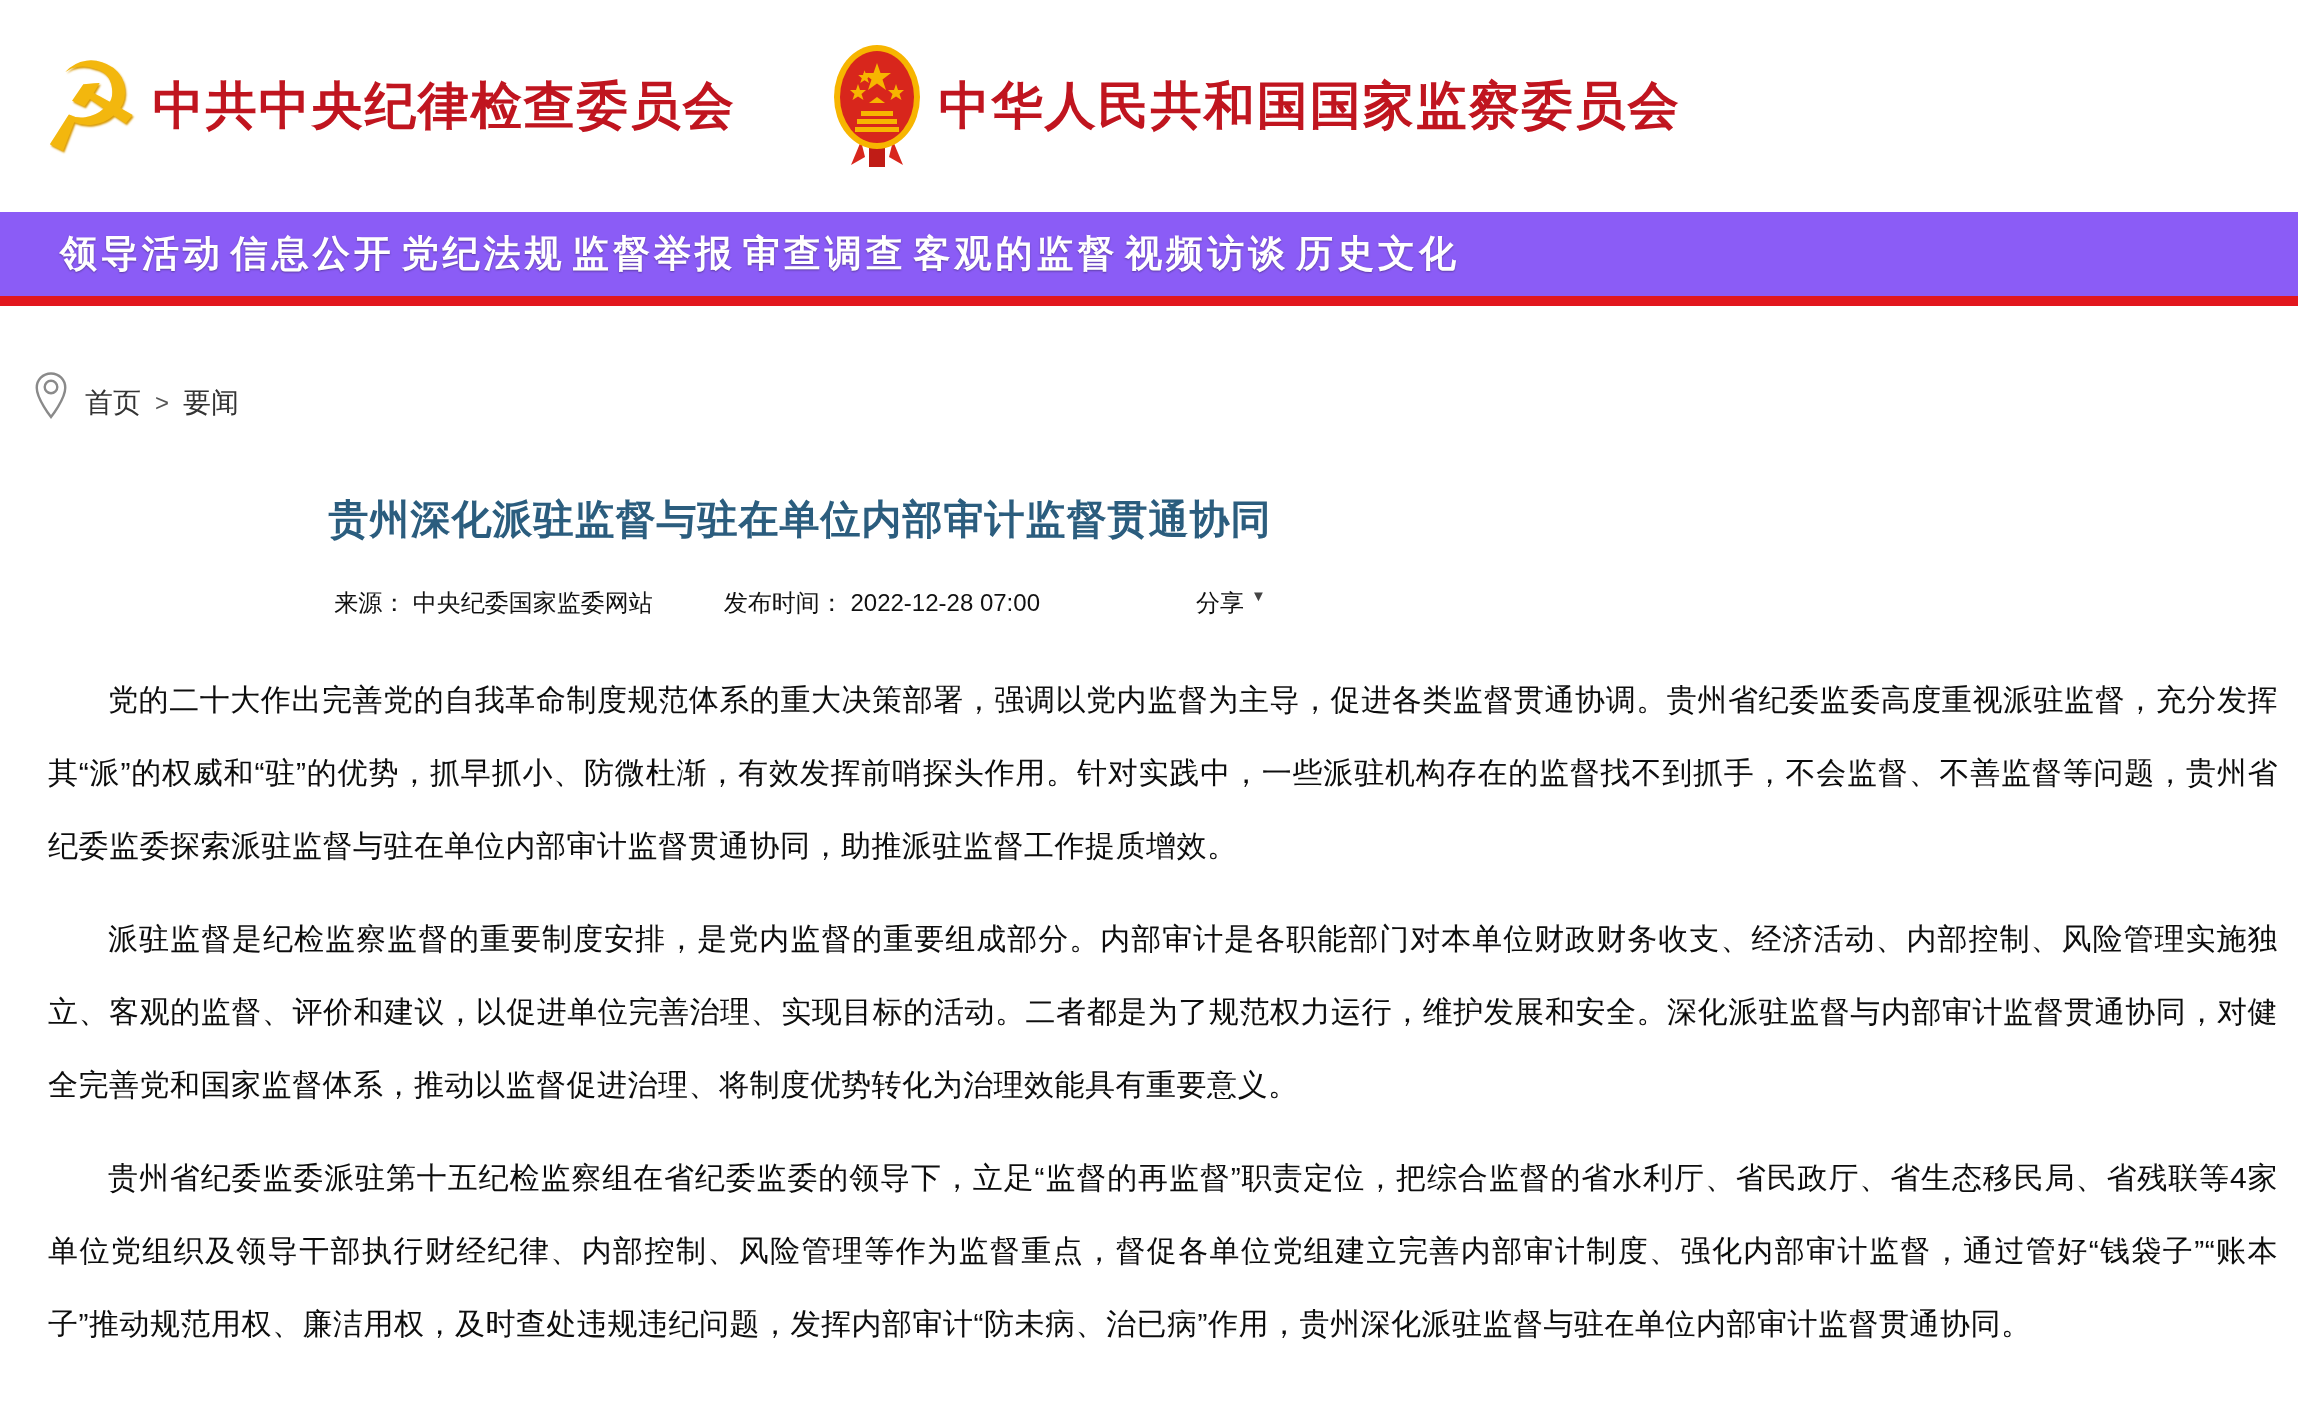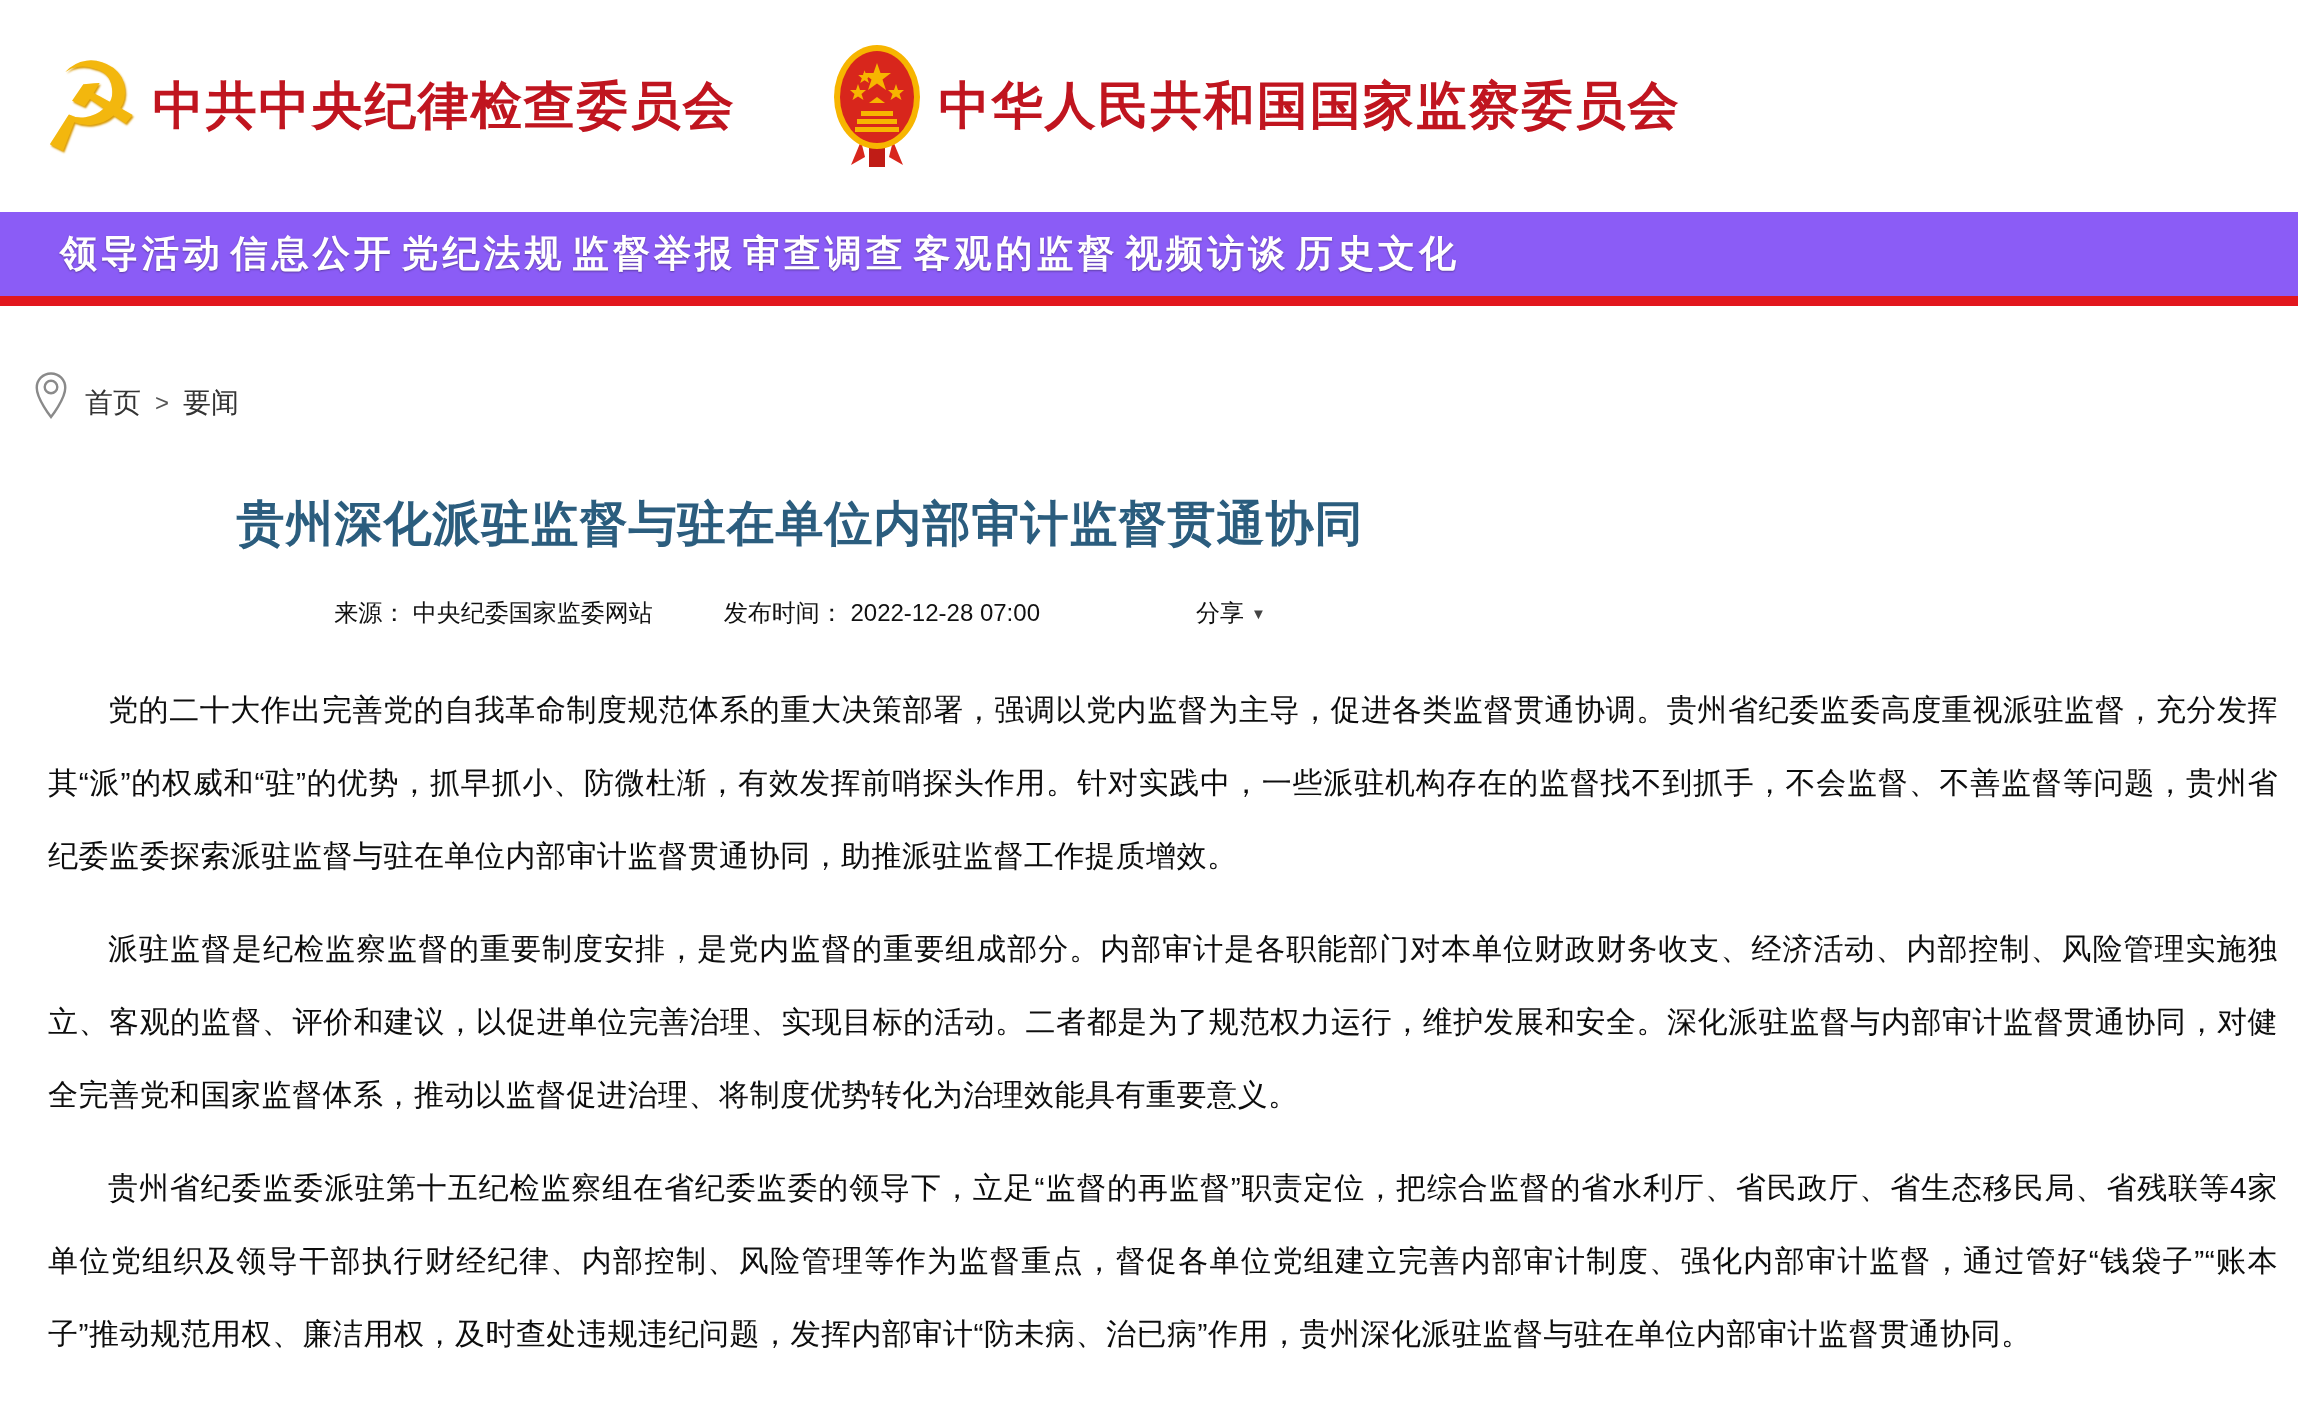--- a/index.html
+++ b/index.html
@@ -72,39 +72,39 @@
     font-size: 28px;
     color: #333333;
   }
   .pin-icon { margin-right: 16px; display: inline-block; }
   .crumb-link { cursor: pointer; }
   .crumb-sep { margin: 0 14px; color: #555555; font-size: 24px; }
 
   
   .article-head { width: 1600px; text-align: center; }
   .article-title {
-    font-size: 48px;
+    font-size: 40px;
     line-height: 1.3;
     font-weight: bold;
     color: #2b5d7e;
     margin: 58px 0 0 0;
     letter-spacing: 1px;
   }
   .article-meta {
     margin-top: 42px;
     font-size: 24px;
     color: #111111;
     display: flex;
     justify-content: center;
     align-items: center;
     gap: 16px;
   }
   .meta-item { white-space: nowrap; }
   .meta-time { margin-left: 55px; }
-  .meta-share { margin-left: 140px; cursor: pointer; display: inline-flex; align-items: center; }
+  .meta-share { margin-left: 140px; cursor: pointer; display: inline-flex; }
   .share-caret { font-size: 15px; color: #444444; margin-left: 7px; }
 
   
   .article-body { padding: 24px 20px 30px 48px; }
   .article-body p {
     font-size: 30px;
     line-height: 73px;
     margin: 20px 0 0 0;
     text-indent: 2em;
     text-align: justify;

